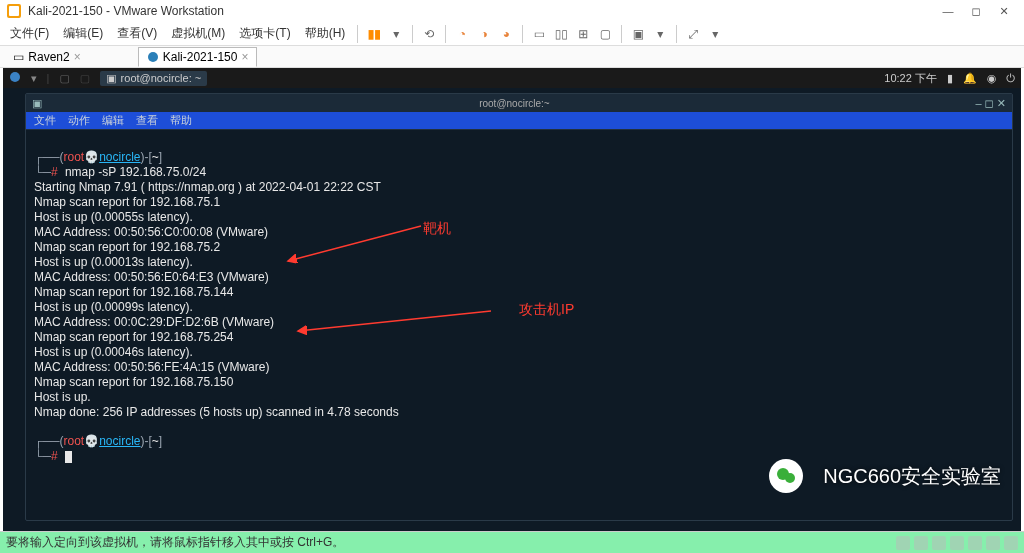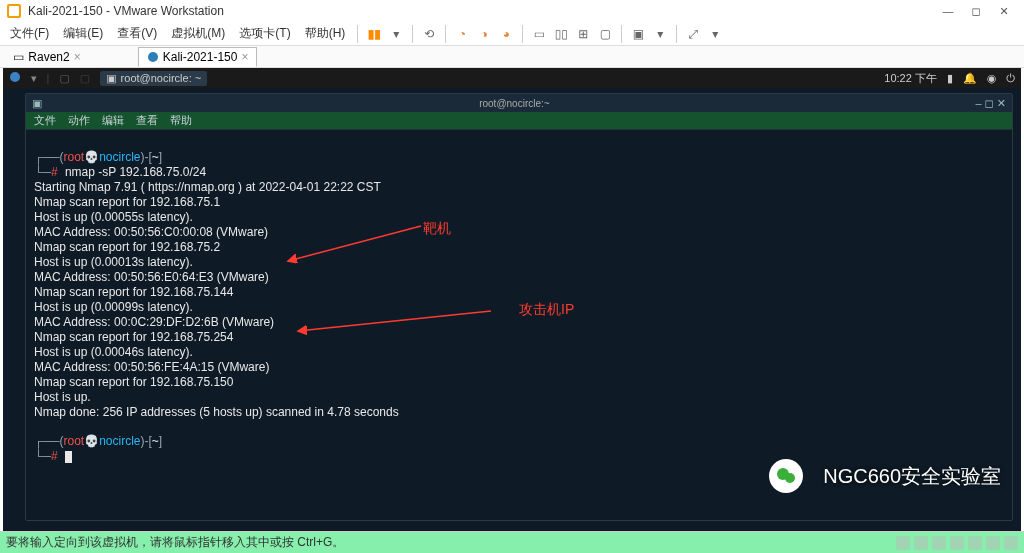--- a/index.html
+++ b/index.html
@@ -27,25 +27,25 @@
   .guest { position: absolute; left: 3px; right: 3px; top: 68px; bottom: 22px; background: #0e1a25; overflow: hidden; }
 
   
   .kali-panel { height: 20px; background: #1a1a1a; display: flex; align-items: center; color: #ccc; font-size: 11px; padding: 0 6px; gap: 10px; }
   .kali-panel .right { margin-left: auto; display: flex; gap: 10px; align-items: center; }
 
   
   .term-window { position: absolute; left: 22px; top: 25px; right: 8px; bottom: 10px; background: #0e1a25; border: 1px solid #2a3a48; border-radius: 2px; }
   .term-titlebar { height: 18px; background: #1b2a38; display: flex; align-items: center; color: #9bb; font-size: 11px; padding: 0 6px; }
   .term-titlebar .center { flex:1; text-align:center; color:#aaa; font-size:10px;padding-left:11px; }
-  .term-menubar { height: 18px; background: #14532d; display: flex; align-items: center; gap: 12px; padding: 0 8px; font-size: 11px; color: #c9d1d9; border-bottom: 1px solid #22303d; }
+  .term-menubar { height: 18px; background: #1d4ed8; display: flex; align-items: center; gap: 12px; padding: 0 8px; font-size: 11px; color: #c9d1d9; border-bottom: 1px solid #22303d; }
 
   .term-body { font-family: "Consolas", "Courier New", monospace; font-size: 12px; line-height: 14px; color: #c9d1d9; padding: 6px 8px; white-space: pre; position: relative; }
   .c-red { color: #ef5350; }
-  .c-cyan { color: #29b6f6; }
+  .c-cyan { color: #29b6f6; text-decoration: underline; }
   .c-white { color: #e8e8e8; }
   .c-gray { color: #9aa5b1; }
   .cursor { display:inline-block; width:7px; height:12px; background:#e8e8e8; vertical-align:middle; }
 
   
   .annotation { position: absolute; color: #ff3b30; font-size: 14px; font-weight: 500; pointer-events: none; }
   .arrow { stroke: #ff3b30; fill: #ff3b30; }
 
   
   .vm-statusbar { position: absolute; left: 0; right: 0; bottom: 0; height: 22px; background: #86efac; border-top: 1px solid #ccc; display: flex; align-items: center; font-size: 12px; color: #333; padding: 0 6px; gap: 47px; }

